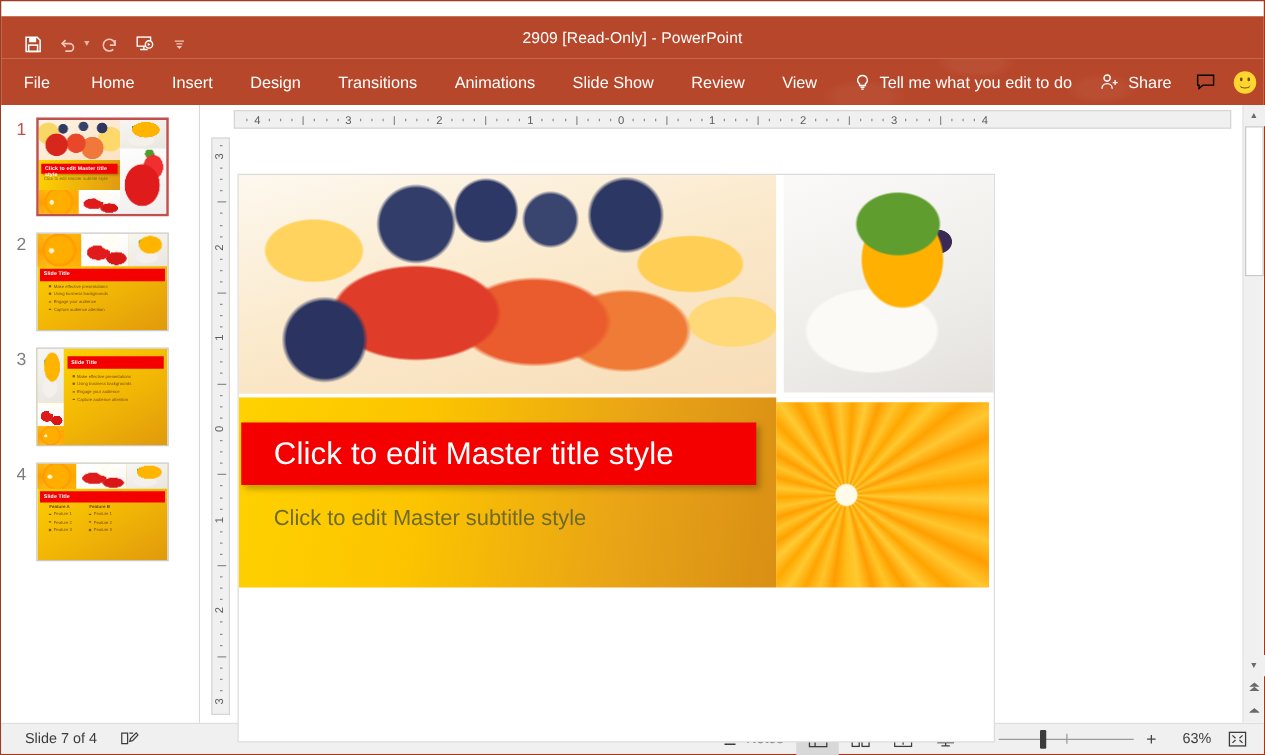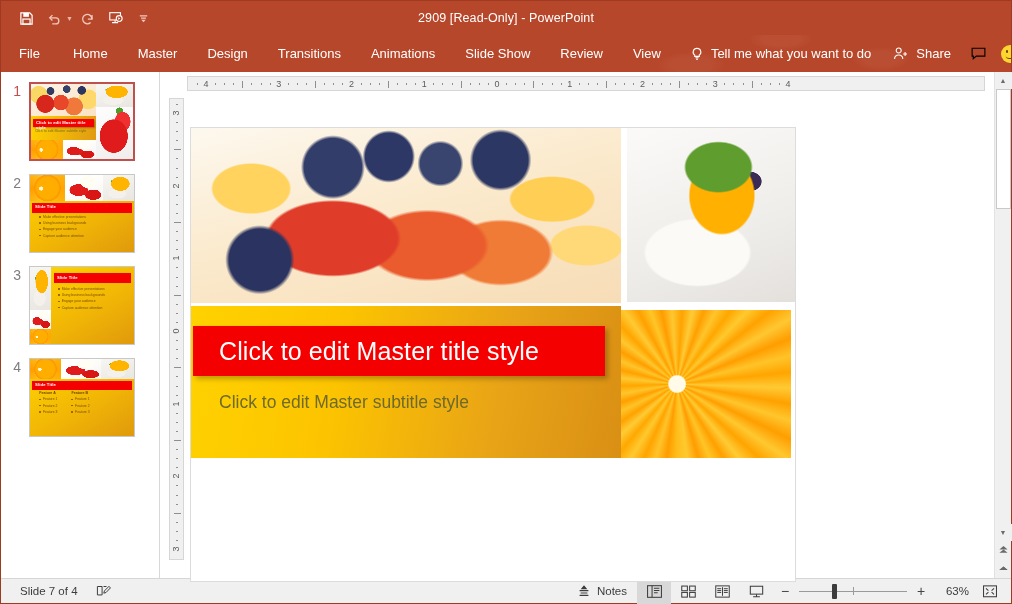--- a/index.html
+++ b/index.html
@@ -14,22 +14,23 @@
     position: relative;
     display: flex; flex-direction: column;
     border: 1px solid #9e3a21;
   }
 
   
   .titlebar {
     height: 34px; min-height: 34px;
     background: #b7472a;
     position: relative;
-    display: flex; align-items: center;
+    display: flex; align-items: flex-end;
     overflow: hidden;
+    margin-top: 12px;
   }
   .titlebar::after {
     content: "";
     position: absolute; right: 0; top: 0; width: 430px; height: 34px;
     background:
       radial-gradient(ellipse 60px 22px at 760px 6px, rgba(255,255,255,.055) 40%, transparent 62%),
       radial-gradient(ellipse 70px 26px at 700px 30px, rgba(255,255,255,.05) 40%, transparent 64%),
       radial-gradient(ellipse 46px 20px at 620px 2px, rgba(255,255,255,.05) 40%, transparent 66%),
       radial-gradient(ellipse 55px 24px at 545px 28px, rgba(255,255,255,.045) 40%, transparent 66%),
       radial-gradient(ellipse 40px 18px at 830px 20px, rgba(255,255,255,.05) 40%, transparent 66%);
@@ -421,37 +422,37 @@
     </div>
 
     <div class="win-title">2909 [Read-Only]  -  PowerPoint</div>
 
   </div>
 
   <div class="ribbonbar">
     <div class="tabs">
       <div class="tab">File</div>
       <div class="tab">Home</div>
-      <div class="tab">Master</div>
+      <div class="tab">Insert</div>
       <div class="tab">Design</div>
       <div class="tab">Transitions</div>
       <div class="tab">Animations</div>
       <div class="tab">Slide Show</div>
       <div class="tab">Review</div>
       <div class="tab">View</div>
     </div>
 
     <div class="tellme">
       <span>
         <svg width="14" height="14" viewBox="0 0 14 14" fill="none" stroke="currentColor" stroke-width="1.1">
           <path d="M7 1.4A3.7 3.7 0 0 0 4.7 8.1v1.3h4.6V8.1A3.7 3.7 0 0 0 7 1.4z"></path>
           <path d="M5.4 10.8h3.2M6 12.3h2"></path>
         </svg>
       </span>
-      <span>Tell me what you want to do</span>
+      <span>Tell me what you edit to do</span>
     </div>
 
     <div class="ribbon-right">
       <div class="share">
         <span>
           <svg width="16" height="15" viewBox="0 0 18 16" fill="none" stroke="currentColor" stroke-width="1.2">
             <circle cx="6.4" cy="4.6" r="2.8"></circle>
             <path d="M1.8 14.2c0-2.8 2.1-4.6 4.6-4.6s4.6 1.8 4.6 4.6"></path>
             <path d="M13.6 6.4v4.4M11.4 8.6h4.4"></path>
           </svg>

